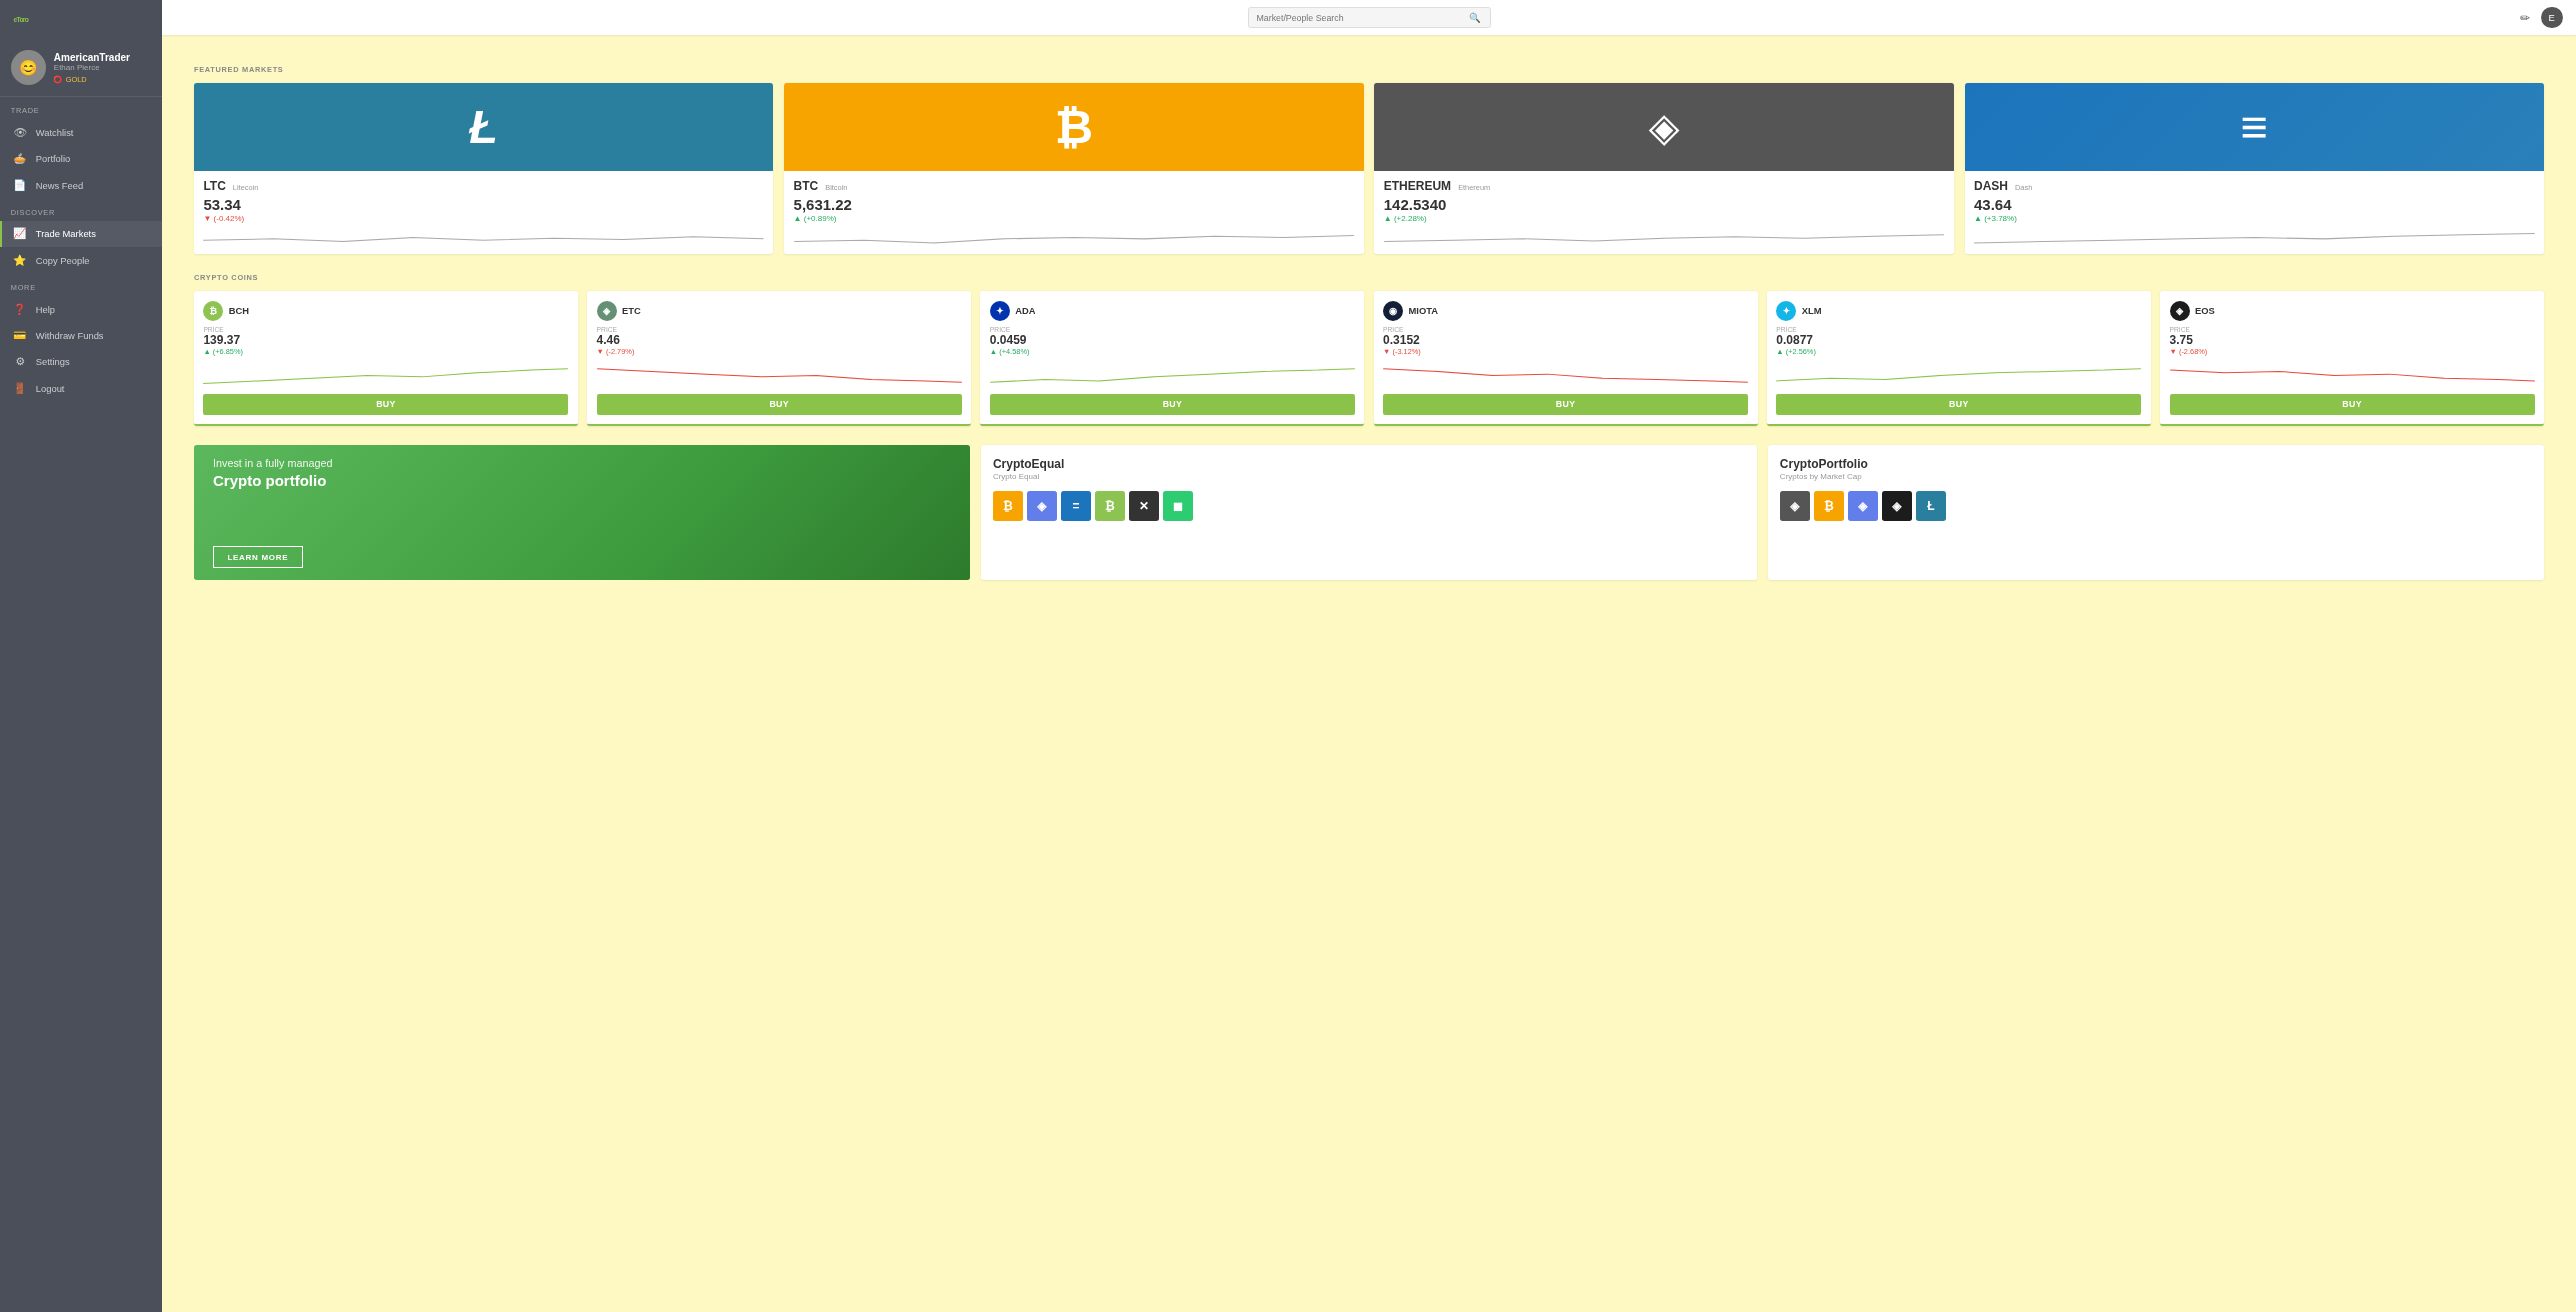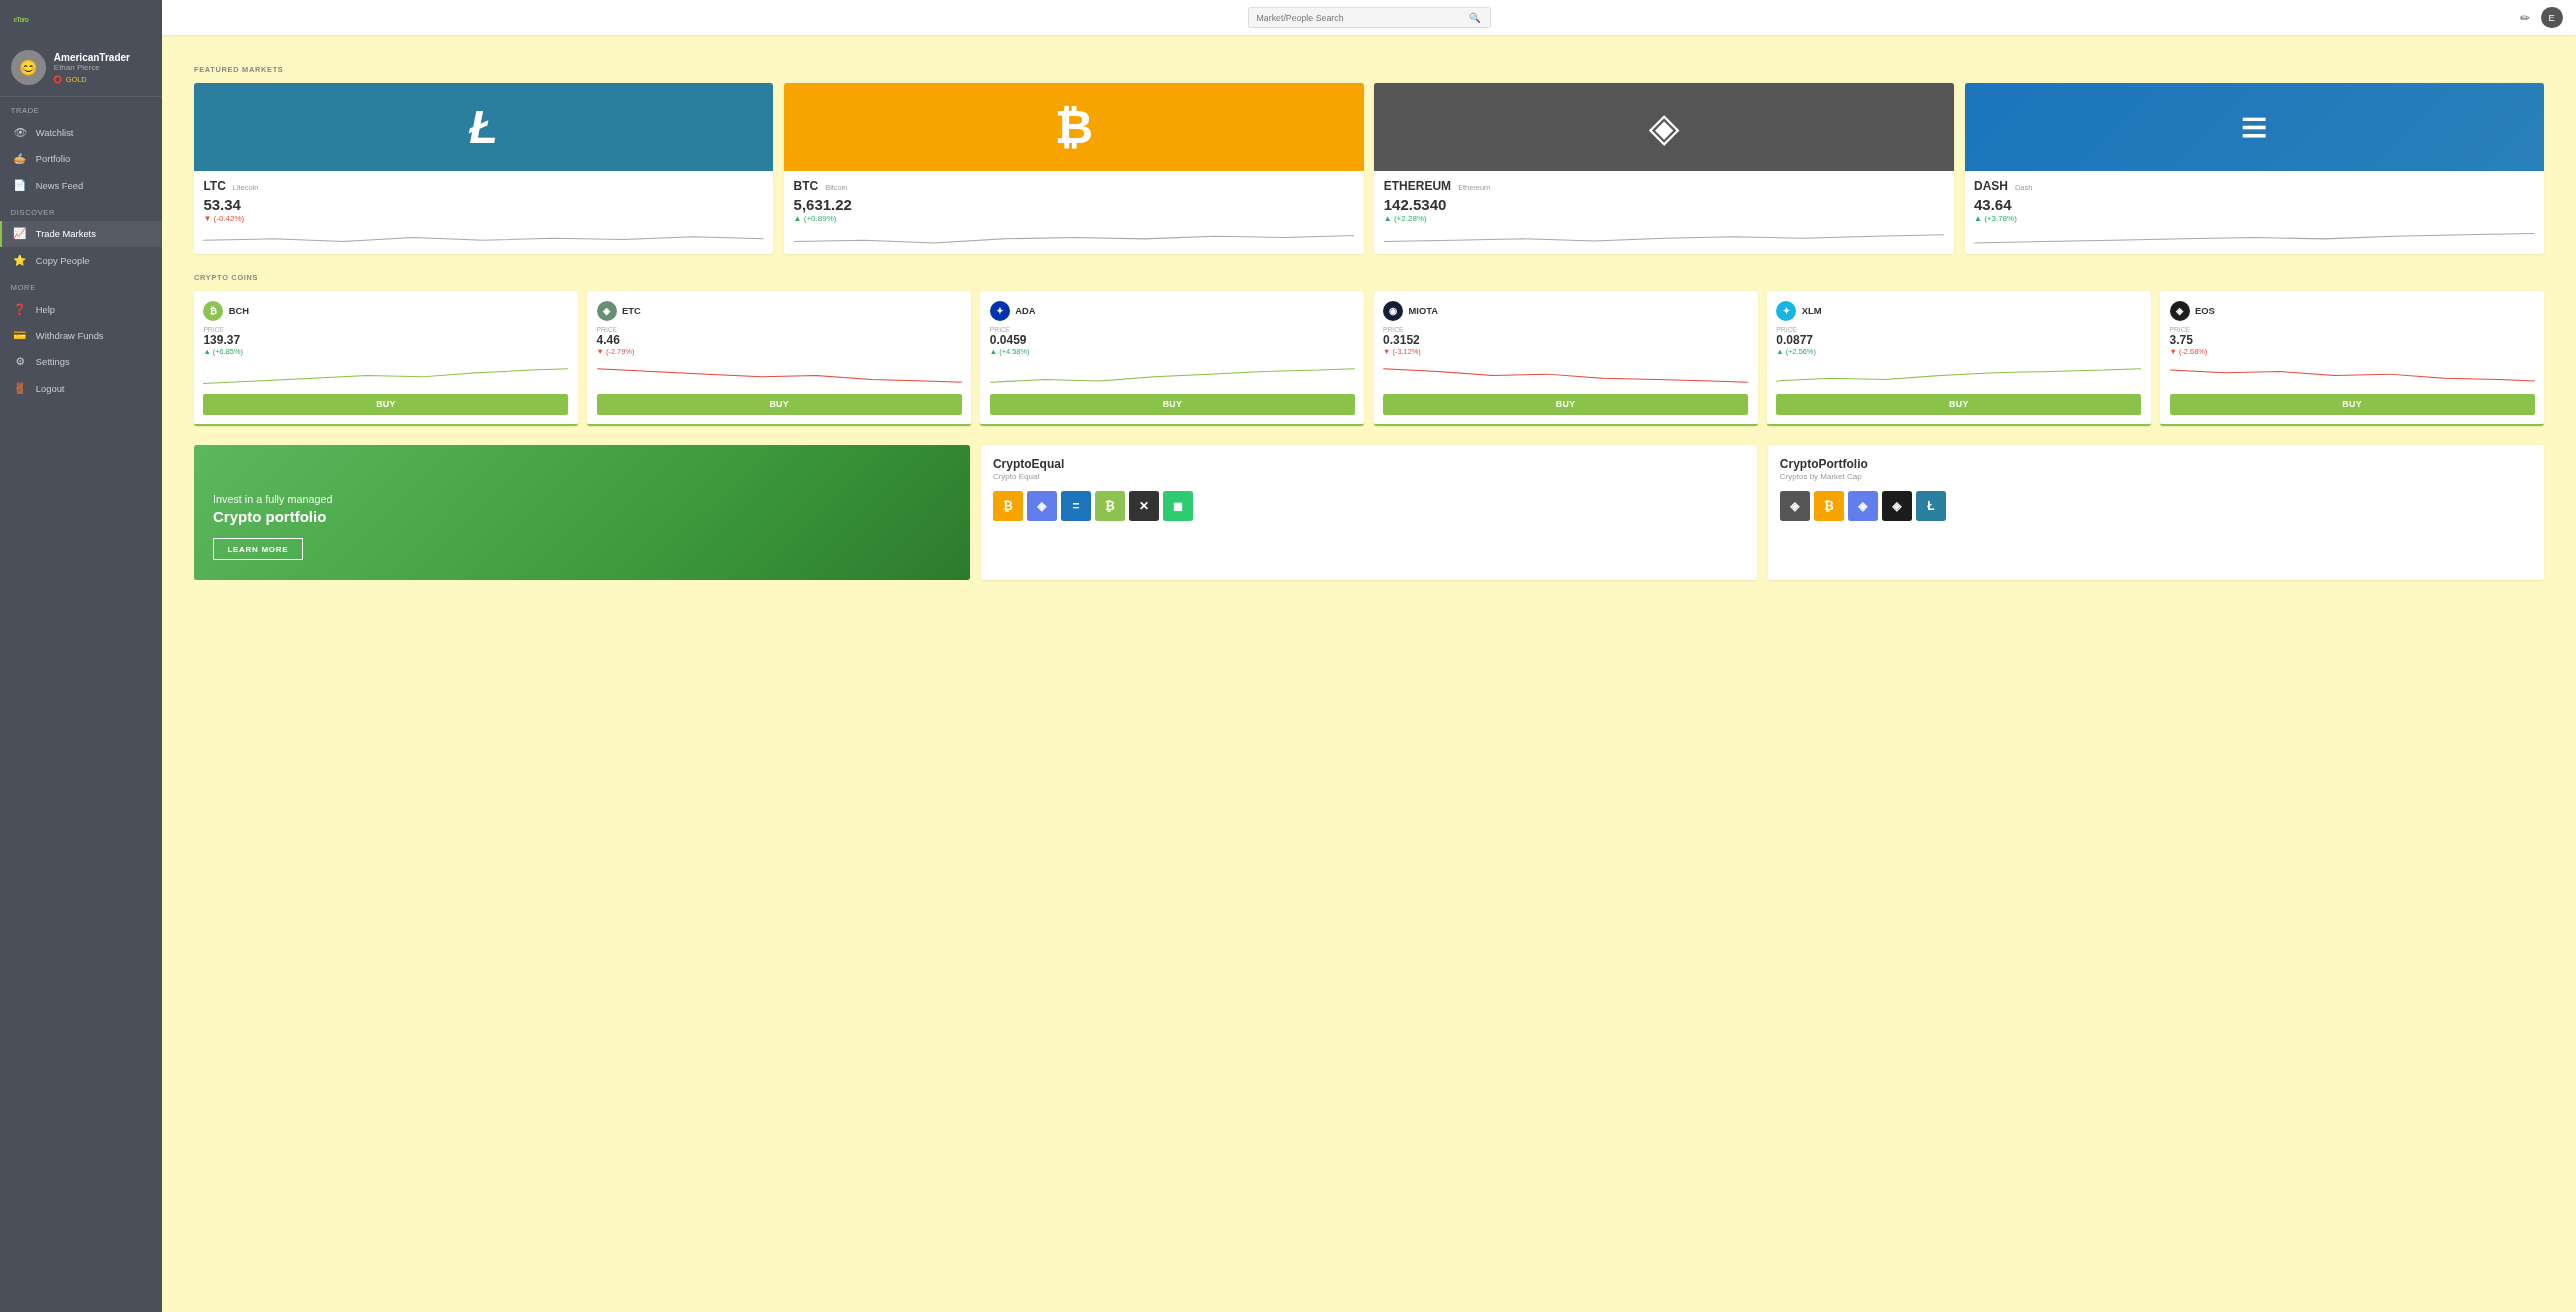--- a/index.html
+++ b/index.html
@@ -177,25 +177,25 @@
 
     
     .portfolio-grid {
       display: grid;
       grid-template-columns: 1fr 1fr 1fr;
       gap: 10.8px;
     }
     .portfolio-card-green {
       background: linear-gradient(135deg, #5cb85c 0%, #3d9b3d 60%, #2d7a2d 100%);
       border-radius: 2.7px;
-      padding: 20px 19px;
+      padding: 12px 19px;
       color: #fff;
       display: flex;
       flex-direction: column;
-      justify-content: flex-end;
+      justify-content: space-between;
       min-height: 135px;
       position: relative;
       overflow: hidden;
     }
     .portfolio-card-green h3 { font-size: 10.8px; font-weight: normal; opacity: 0.9; margin-bottom: 2.7px; }
     .portfolio-card-green h2 { font-size: 15px; font-weight: bold; margin-bottom: 13.5px; }
     .learn-more-btn {
       background: transparent;
       border: 1.3px solid #fff;
       color: #fff;

